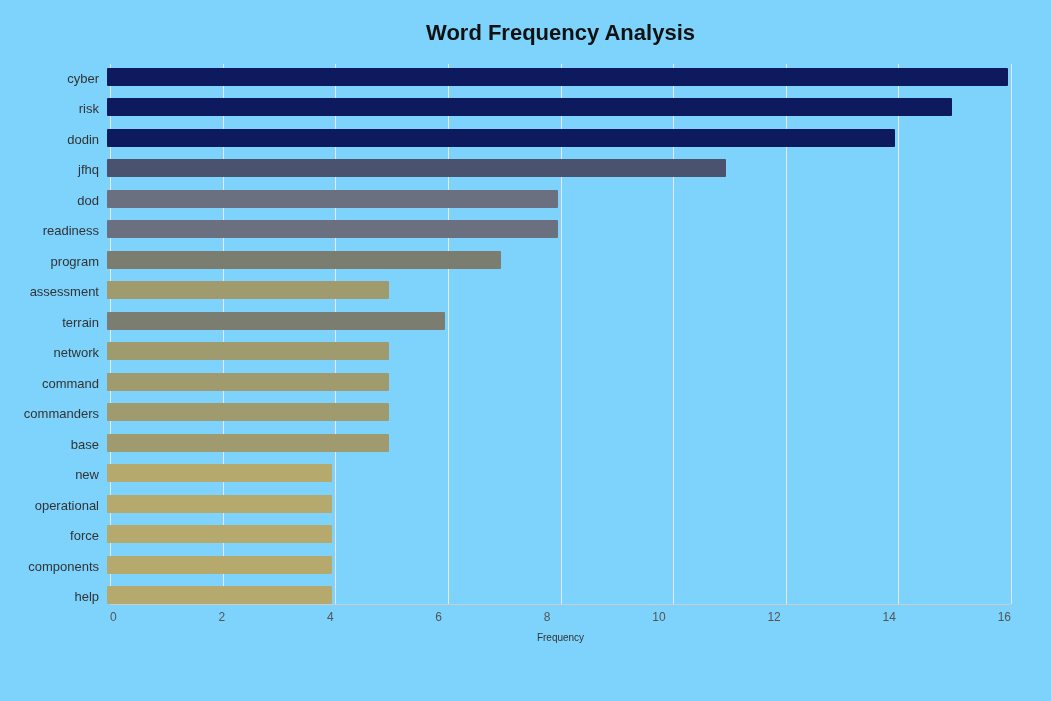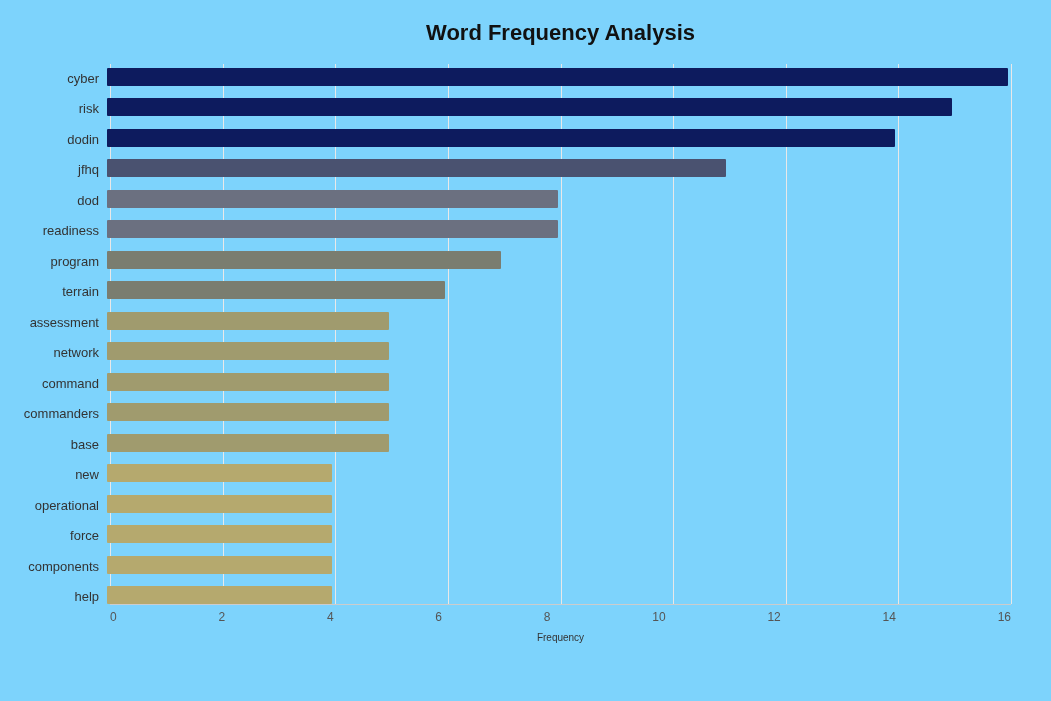--- a/index.html
+++ b/index.html
@@ -143,26 +143,26 @@
         </div>
         <div class="bar-row">
           <div class="bar-label">readiness</div>
           <div class="bar" style="width: 50%; background-color: rgb(107, 112, 128);"></div>
         </div>
         <div class="bar-row">
           <div class="bar-label">program</div>
           <div class="bar" style="width: 43.75%; background-color: rgb(122, 125, 112);"></div>
         </div>
         <div class="bar-row">
+          <div class="bar-label">assessment</div>
+          <div class="bar" style="width: 31.25%; background-color: rgb(160, 155, 110);"></div>
+        </div>
+        <div class="bar-row">
           <div class="bar-label">terrain</div>
           <div class="bar" style="width: 37.5%; background-color: rgb(122, 125, 112);"></div>
-        </div>
-        <div class="bar-row">
-          <div class="bar-label">assessment</div>
-          <div class="bar" style="width: 31.25%; background-color: rgb(160, 155, 110);"></div>
         </div>
         <div class="bar-row">
           <div class="bar-label">network</div>
           <div class="bar" style="width: 31.25%; background-color: rgb(160, 155, 110);"></div>
         </div>
         <div class="bar-row">
           <div class="bar-label">command</div>
           <div class="bar" style="width: 31.25%; background-color: rgb(160, 155, 110);"></div>
         </div>
         <div class="bar-row">

